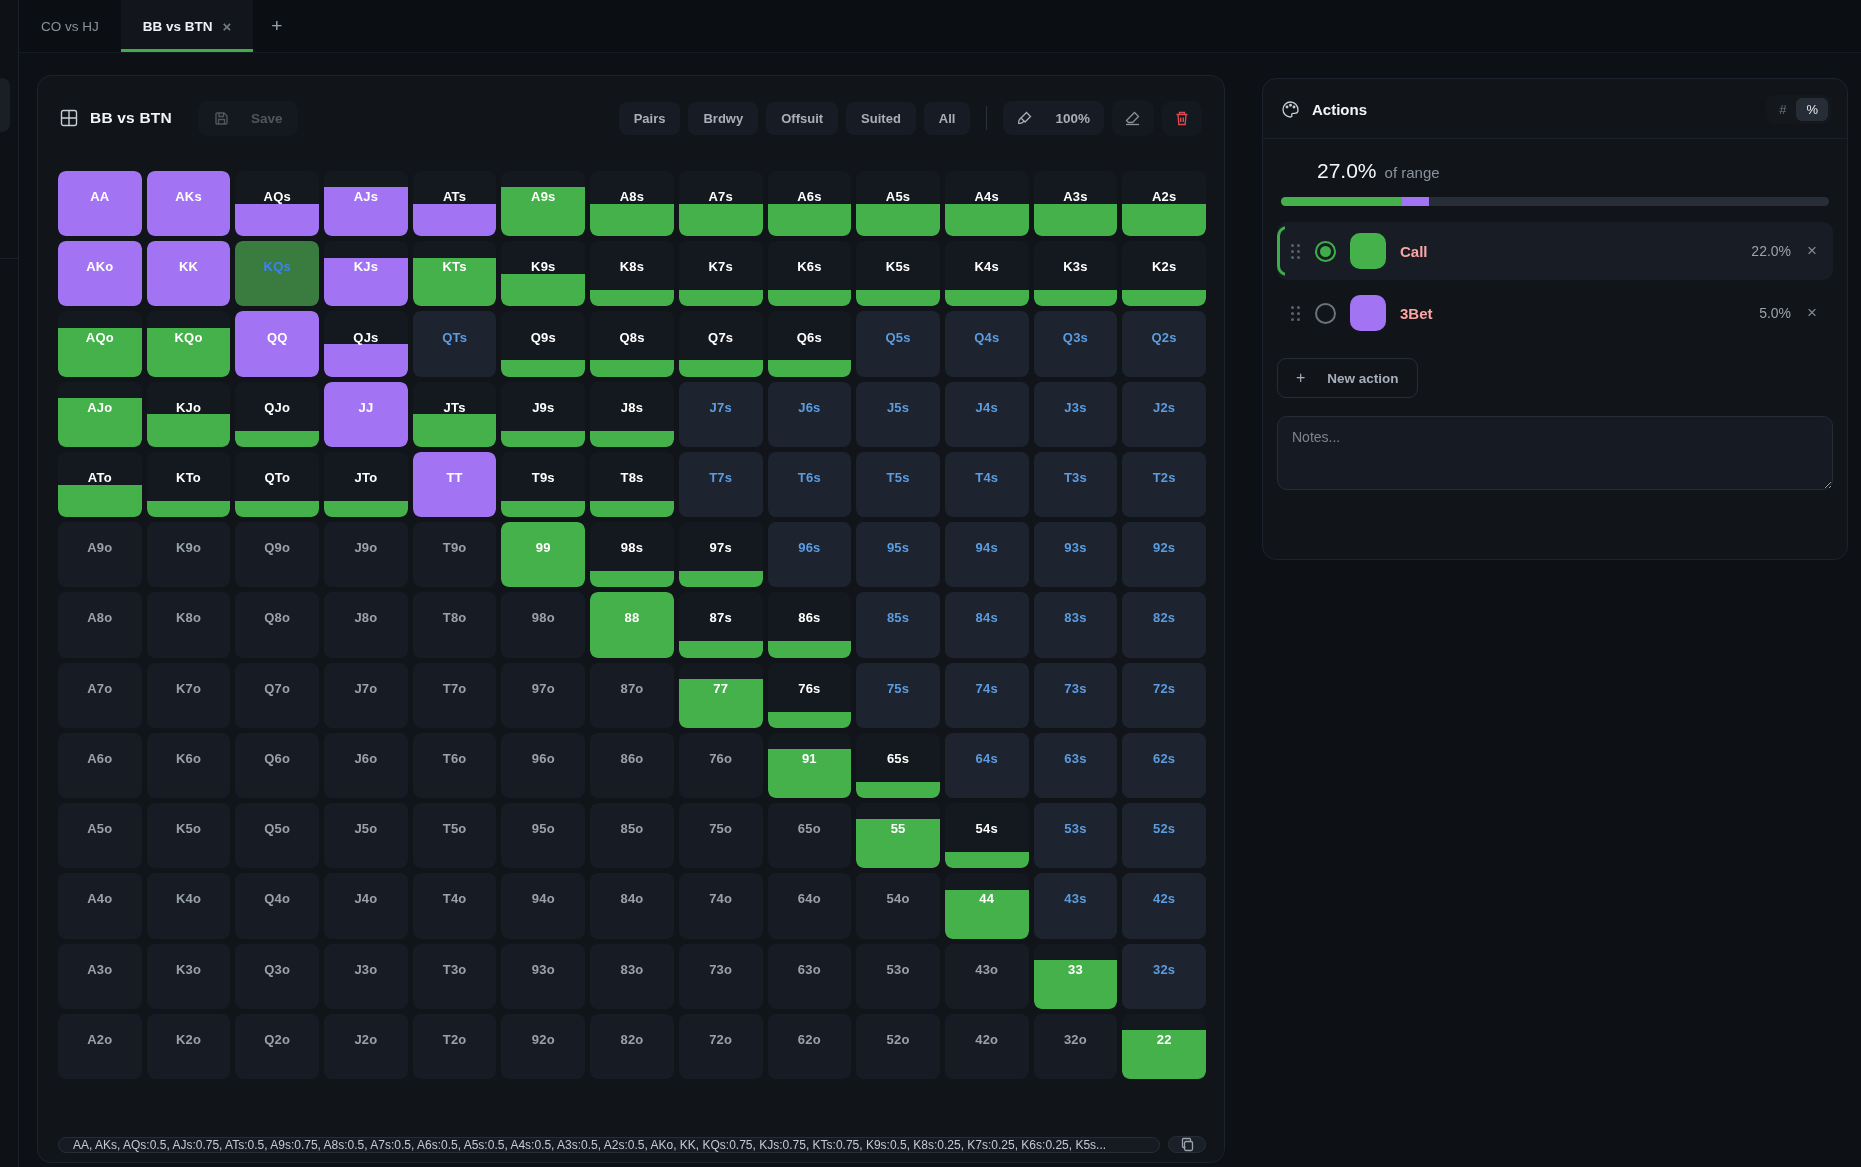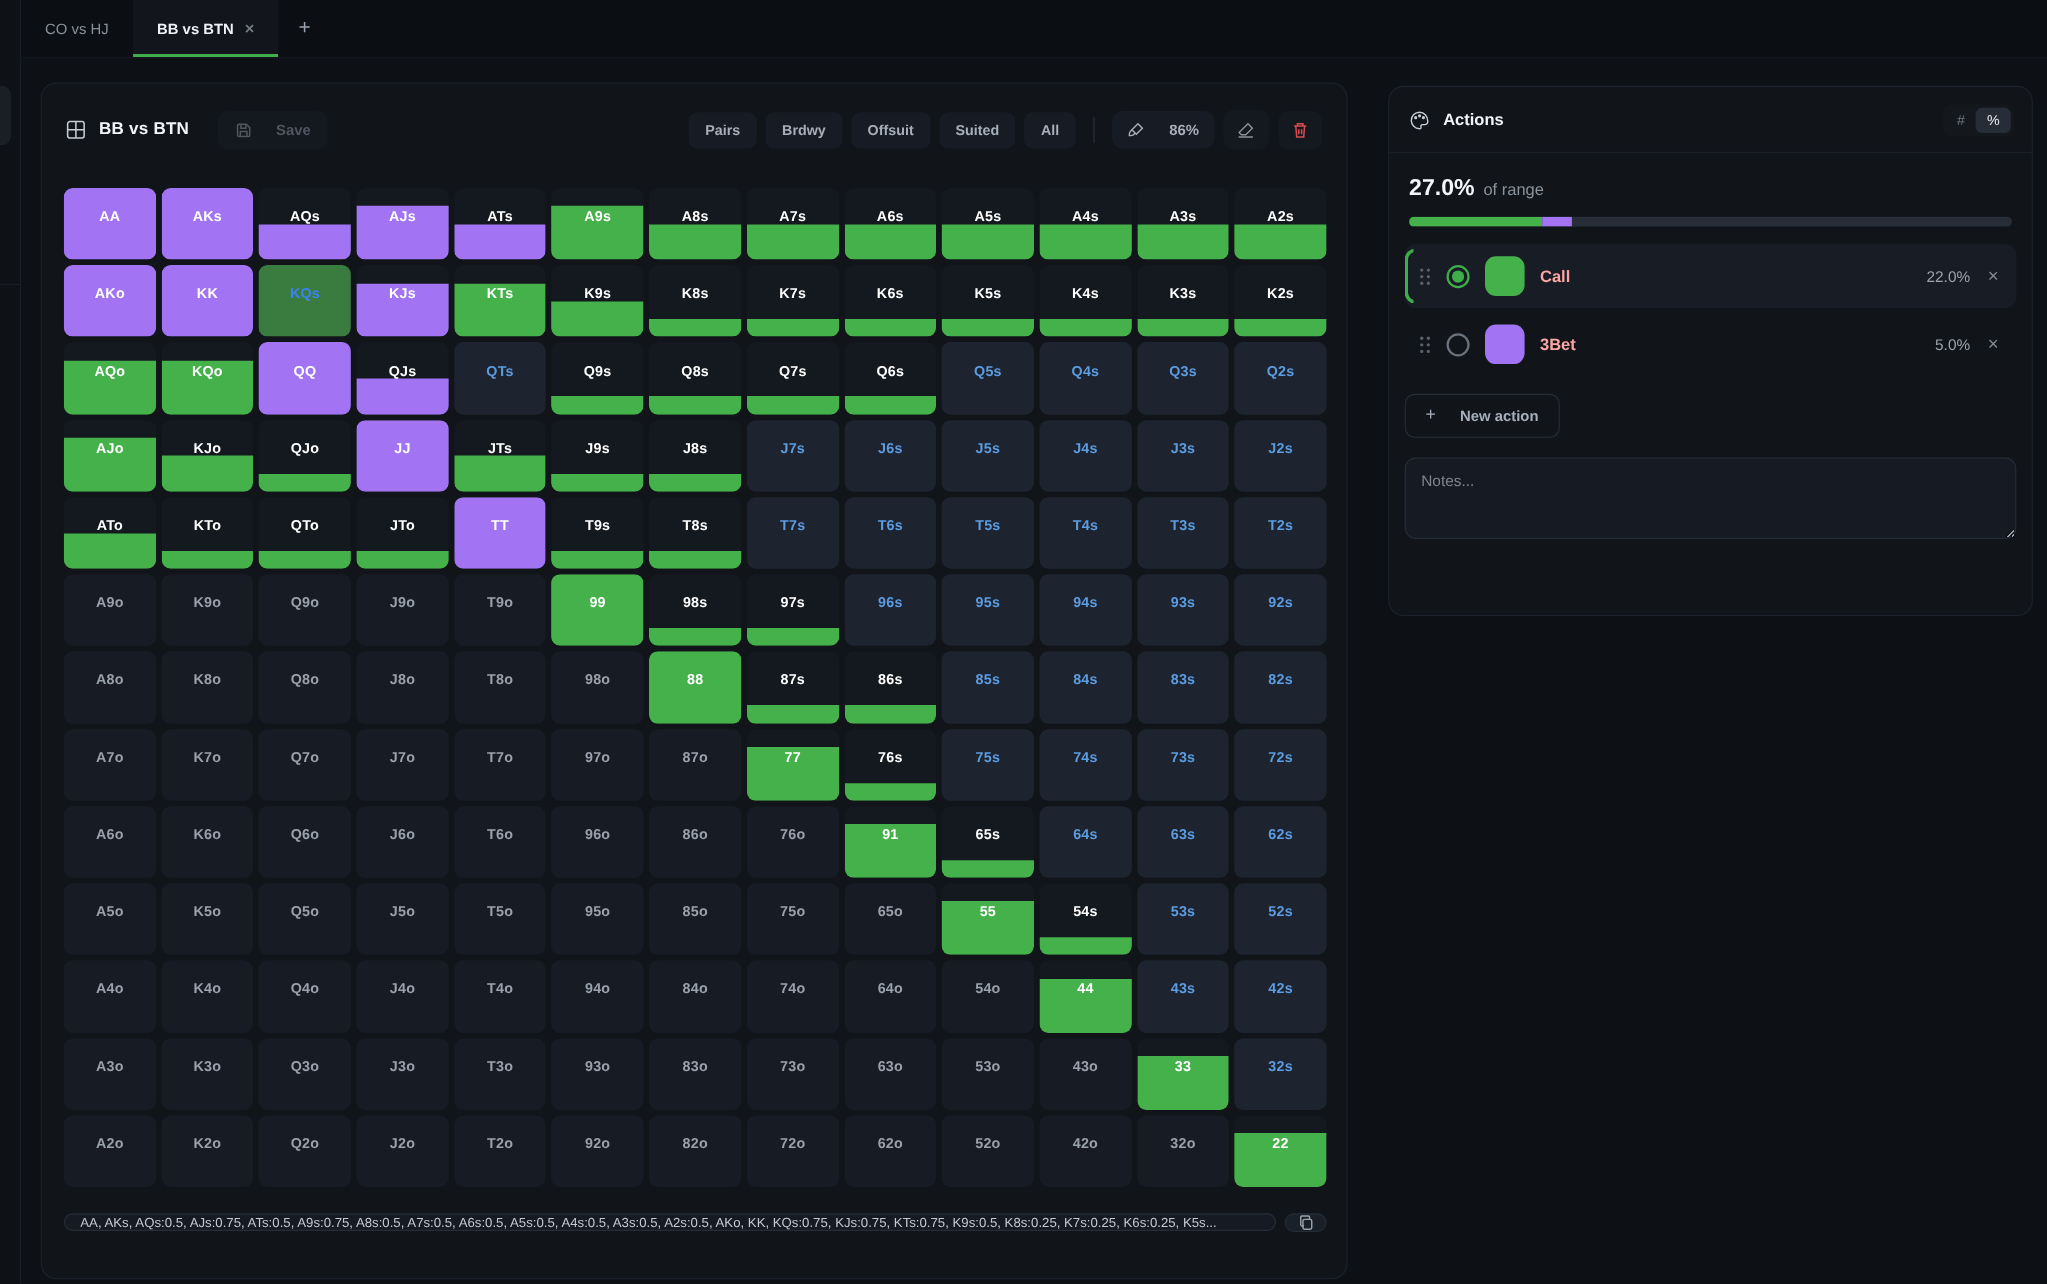--- a/index.html
+++ b/index.html
@@ -55,36 +55,36 @@
   .t-k .lab { color:#3b82f6; }
   .t-o .lab { color:#99a1ac; }
   .t-s .lab { color:#5c9ce0; }
   .fill { position:absolute; left:0; right:0; bottom:0; z-index:1; border-radius:0 0 7px 7px; }
   .fill.full { border-radius:7px; }
   .t-p .fill { background:#a273f2; }
   .t-g .fill { background:#45b14a; }
   .t-k .fill { background:#3a7c40; }
   
   .range-footer { position:absolute; left:20px; top:1027px; width:1148px; height:50px;
-    display:flex; gap:8px; align-items:flex-start; }
+    display:flex; gap:8px; align-items:flex-end; }
   .range-input { flex:1; background:#161b23; border:1px solid #262d37; border-radius:9px;
     color:#c3cad4; font-size:12px; padding:0 14px; font-family:inherit;
     white-space:nowrap; overflow:hidden; text-overflow:ellipsis; }
   .copy-btn { width:38px; background:#1a2028; border:1px solid #262d37; border-radius:9px; color:#9aa2ad; }
   
   .panel { position:absolute; left:1262px; top:78px; width:586px; height:482px;
     background:#11151a; border:1px solid #1d232c; border-radius:14px; }
   .panel-header { display:flex; align-items:center; gap:12px; padding:16px 16px 14px 18px;
     border-bottom:1px solid #1b212a; }
   .panel-title { font-size:15px; font-weight:bold; color:#f2f4f7; }
   .toggle-group { margin-left:auto; background:#14181d; border-radius:8px; padding:3px; display:flex; }
   .toggle-seg { padding:4px 10px; font-size:13px; border-radius:6px; color:#6f7781; cursor:pointer; }
   .toggle-seg.active { background:#272d36; color:#e8ecf1; }
   .range-summary { padding:20px 18px 0 18px; display:flex; align-items:baseline; gap:8px; }
-  .range-pct { font-size:21px; font-weight:bold; color:#f4f6f9; }
+  .range-pct { font-size:21px; font-weight:normal; color:#f4f6f9;margin-left:36px; }
   .range-lbl { font-size:15px; color:#8a929c; }
   .range-bar { margin:14px 18px 0 18px; height:9px; background:#272e38; border-radius:5px;
     display:flex; overflow:hidden; }
   .bar-green { background:#45b14a; height:100%; }
   .bar-purple { background:#a273f2; height:100%; }
   .actions-list { padding:16px 14px 0 14px; display:flex; flex-direction:column; gap:4px; }
   .action-row { position:relative; display:flex; align-items:center; gap:14px;
     padding:10px 14px; border-radius:10px; min-height:58px; }
   .action-row.selected { background:#181d25; }
   .accent-bracket { position:absolute; left:0px; top:4px; bottom:4px; width:12px;
@@ -158,21 +158,21 @@
           <button class="filter-btn">All</button>
         </span>
       <span class="vdiv"></span>
       <button class="btn tool-btn">
         <span>
           <svg width="16" height="16" viewBox="0 0 16 16" fill="none" stroke="#a7afba" stroke-width="1.3">
             <path d="M9.5 2.5l4 4-5.5 5.5-4-4z"></path>
               <path d="M4 8l-1.5 1.5c-1 1-.8 2.7-.8 3.8 1.1 0 2.8.2 3.8-.8L7 11"></path>
           </svg>
         </span>
-        <span>86%</span>
+        <span>100%</span>
       </button>
       <button class="btn icon-btn">
         <span>
           <svg width="18" height="18" viewBox="0 0 18 18" fill="none" stroke="#8a919b" stroke-width="1.3">
             <path d="M10.5 3.5l4 4-6 6h-4l-2-2z"></path>
               <path d="M2 15.5h13"></path>
           </svg>
         </span>
       </button>
       <button class="btn icon-btn">

